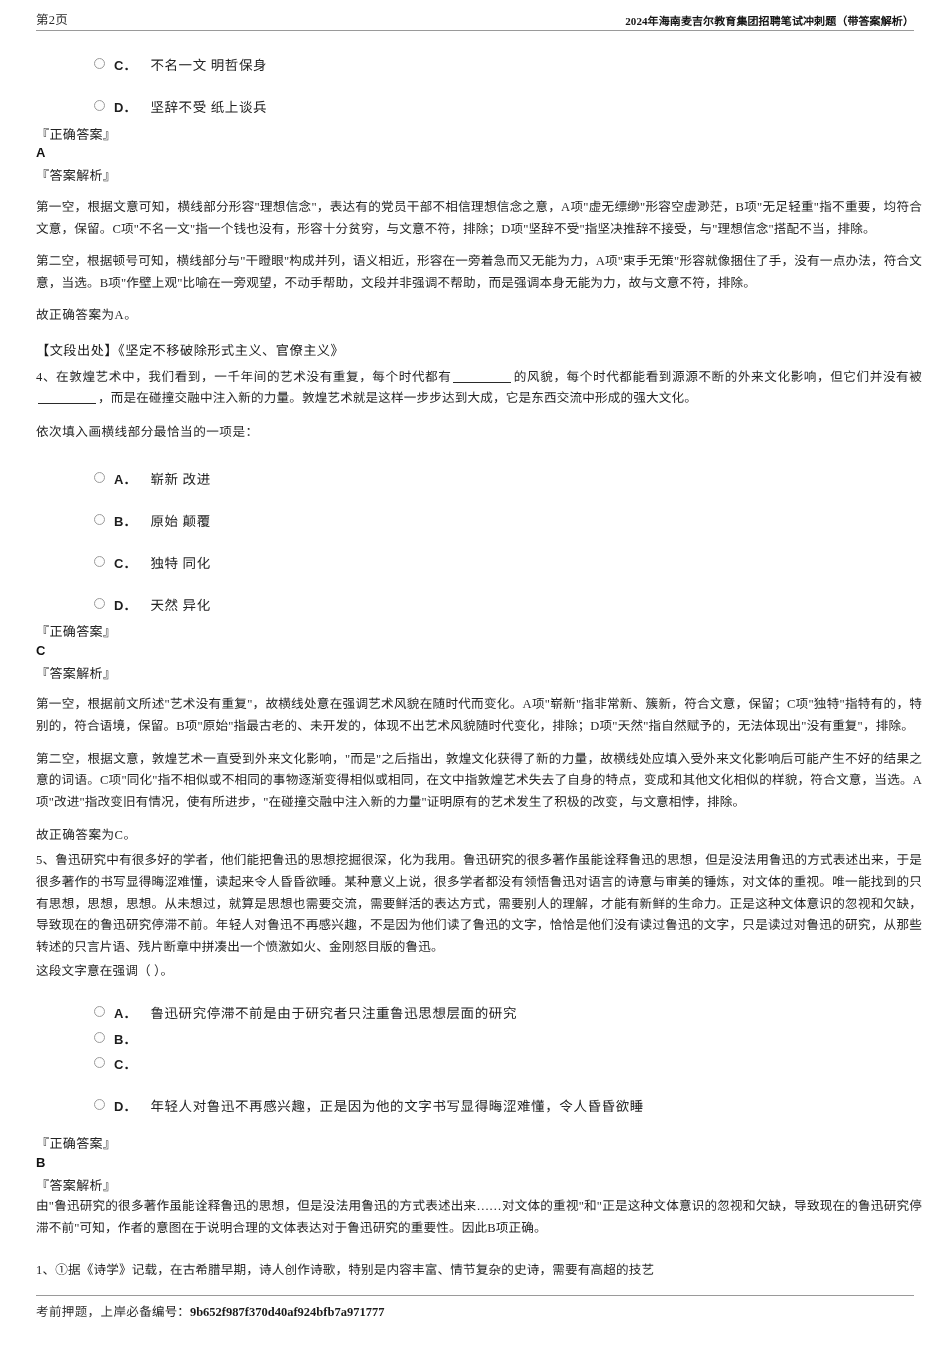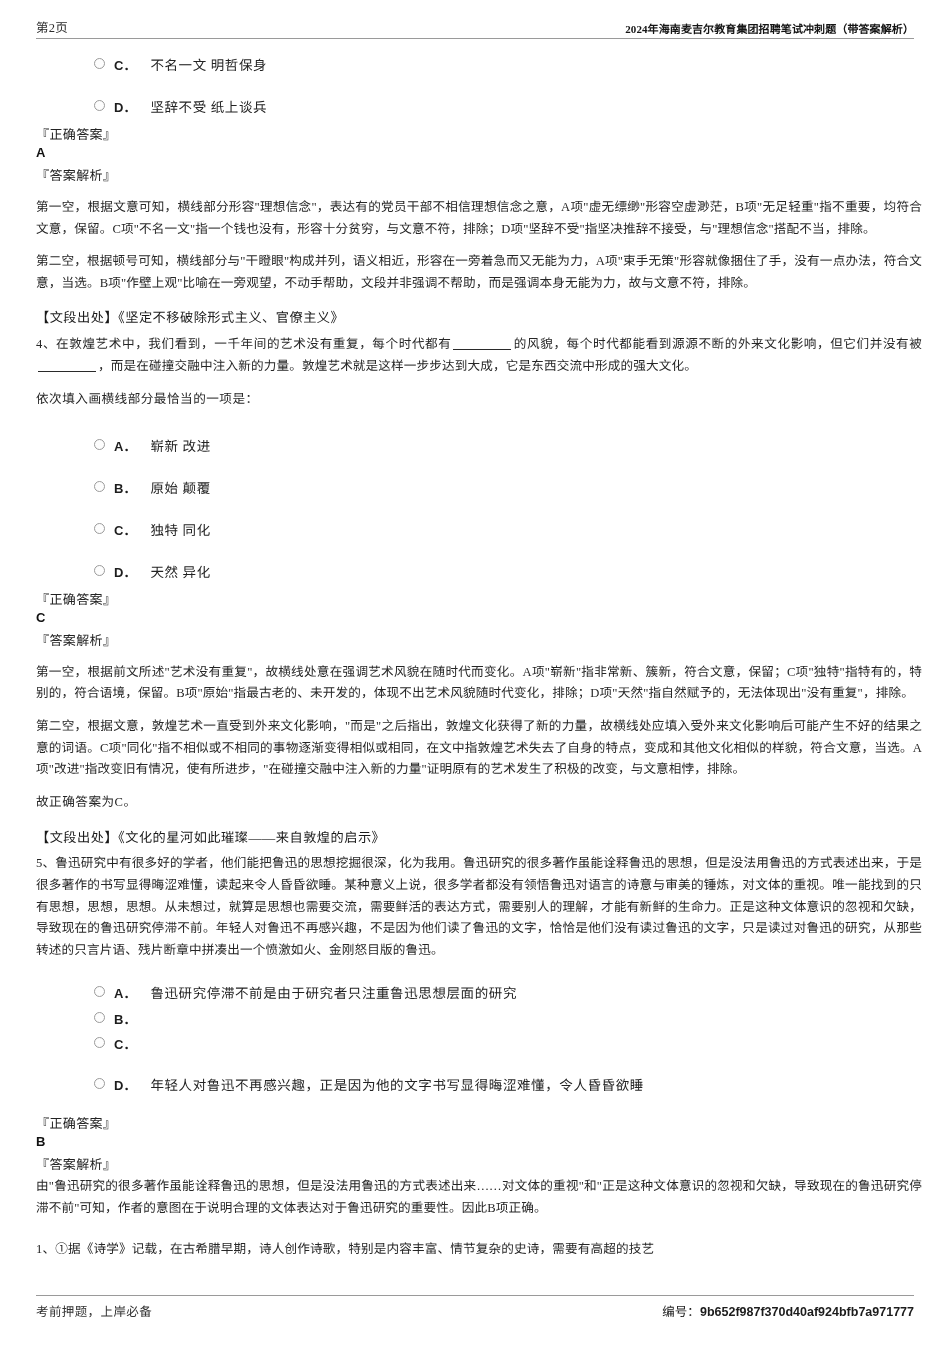--- a/index.html
+++ b/index.html
@@ -21,21 +21,21 @@
     width: 950px;
     height: 1345px;
     position: relative;
     box-sizing: border-box;
     padding: 0;
   }
 
   
   .page-header {
     position: absolute;
-    top: 10px;
+    top: 2px;
     left: 36px;
     right: 36px;
     height: 26px;
     border-bottom: 1px solid #9a9a9a;
     display: flex;
     align-items: flex-end;
     justify-content: space-between;
     padding-bottom: 2px;
   }
   .header-left {
@@ -146,35 +146,34 @@
   
   .page-footer {
     position: absolute;
     bottom: 16px;
     left: 36px;
     right: 36px;
     height: 28px;
     border-top: 1px solid #9a9a9a;
     display: flex;
     align-items: flex-start;
-    justify-content: space-between;
     padding-top: 5px;
   }
   .footer-left {
     font-size: 12.5px;
     color: #333;
     letter-spacing: 0.4px;
   }
   .footer-right {
     font-size: 12.5px;
     color: #1c1c1c;
     letter-spacing: 0.1px;
   }
   .footer-right .serial {
-    font-family: Liberation Sans, sans-serif;
+    font-family: Liberation Serif, serif;
     font-weight: 700;
     letter-spacing: 0px;
   }
 </style>
 </head>
 <body>
 
 <div class="page">
 
   <div class="page-header">
@@ -194,20 +193,21 @@
       <span class="opt-letter">D．</span>
       <span class="opt-text">坚辞不受 纸上谈兵</span>
     </div>
 
     <div class="lbl-line">『正确答案』</div>
     <div class="ans-letter">A</div>
     <div class="lbl-line">『答案解析』</div>
 
     <p class="para">第一空，根据文意可知，横线部分形容"理想信念"，表达有的党员干部不相信理想信念之意，A项"虚无缥缈"形容空虚渺茫，B项"无足轻重"指不重要，均符合文意，保留。C项"不名一文"指一个钱也没有，形容十分贫穷，与文意不符，排除；D项"坚辞不受"指坚决推辞不接受，与"理想信念"搭配不当，排除。</p>
     <p class="para">第二空，根据顿号可知，横线部分与"干瞪眼"构成并列，语义相近，形容在一旁着急而又无能为力，A项"束手无策"形容就像捆住了手，没有一点办法，符合文意，当选。B项"作壁上观"比喻在一旁观望，不动手帮助，文段并非强调不帮助，而是强调本身无能为力，故与文意不符，排除。</p>
+    <p class="para conclusion">故正确答案为A。</p>
 
     <p class="para source">
       <span>【文段出处】</span><span>《坚定不移破除形式主义、官僚主义》</span>
     </p>
 
     <p class="para q-stem">
       <span>4、在敦煌艺术中，我们看到，一千年间的艺术没有重复，每个时代都有</span><span class="blankline"></span><span>的风貌，每个时代都能看到源源不断的外来文化影响，但它们并没有被</span><span class="blankline"></span><span>，而是在碰撞交融中注入新的力量。敦煌艺术就是这样一步步达到大成，它是东西交流中形成的强大文化。</span>
     </p>
 
     <p class="para prompt">依次填入画横线部分最恰当的一项是：</p>
@@ -236,25 +236,23 @@
     </div>
 
     <div class="lbl-line">『正确答案』</div>
     <div class="ans-letter">C</div>
     <div class="lbl-line">『答案解析』</div>
 
     <p class="para">第一空，根据前文所述"艺术没有重复"，故横线处意在强调艺术风貌在随时代而变化。A项"崭新"指非常新、簇新，符合文意，保留；C项"独特"指特有的，特别的，符合语境，保留。B项"原始"指最古老的、未开发的，体现不出艺术风貌随时代变化，排除；D项"天然"指自然赋予的，无法体现出"没有重复"，排除。</p>
     <p class="para">第二空，根据文意，敦煌艺术一直受到外来文化影响，"而是"之后指出，敦煌文化获得了新的力量，故横线处应填入受外来文化影响后可能产生不好的结果之意的词语。C项"同化"指不相似或不相同的事物逐渐变得相似或相同，在文中指敦煌艺术失去了自身的特点，变成和其他文化相似的样貌，符合文意，当选。A项"改进"指改变旧有情况，使有所进步，"在碰撞交融中注入新的力量"证明原有的艺术发生了积极的改变，与文意相悖，排除。</p>
     <p class="para conclusion">故正确答案为C。</p>
 
-    <p class="para source">
-      <span>【文段出处】</span><span>《文化的星河如此璀璨——来自敦煌的启示》</span>
-    </p>
 
     <p class="para q-stem">5、鲁迅研究中有很多好的学者，他们能把鲁迅的思想挖掘很深，化为我用。鲁迅研究的很多著作虽能诠释鲁迅的思想，但是没法用鲁迅的方式表述出来，于是很多著作的书写显得晦涩难懂，读起来令人昏昏欲睡。某种意义上说，很多学者都没有领悟鲁迅对语言的诗意与审美的锤炼，对文体的重视。唯一能找到的只有思想，思想，思想。从未想过，就算是思想也需要交流，需要鲜活的表达方式，需要别人的理解，才能有新鲜的生命力。正是这种文体意识的忽视和欠缺，导致现在的鲁迅研究停滞不前。年轻人对鲁迅不再感兴趣，不是因为他们读了鲁迅的文字，恰恰是他们没有读过鲁迅的文字，只是读过对鲁迅的研究，从那些转述的只言片语、残片断章中拼凑出一个愤激如火、金刚怒目版的鲁迅。</p>
+    <p class="para tight no-indent" style="margin-top:2px;">这段文字意在强调（    ）。</p>
 
     <div class="sp-6"></div>
 
     <div class="option-row">
       <span class="radio"></span>
       <span class="opt-letter">A．</span>
       <span class="opt-text">鲁迅研究停滞不前是由于研究者只注重鲁迅思想层面的研究</span>
     </div>
     <div class="option-row">
       <span class="radio"></span>

